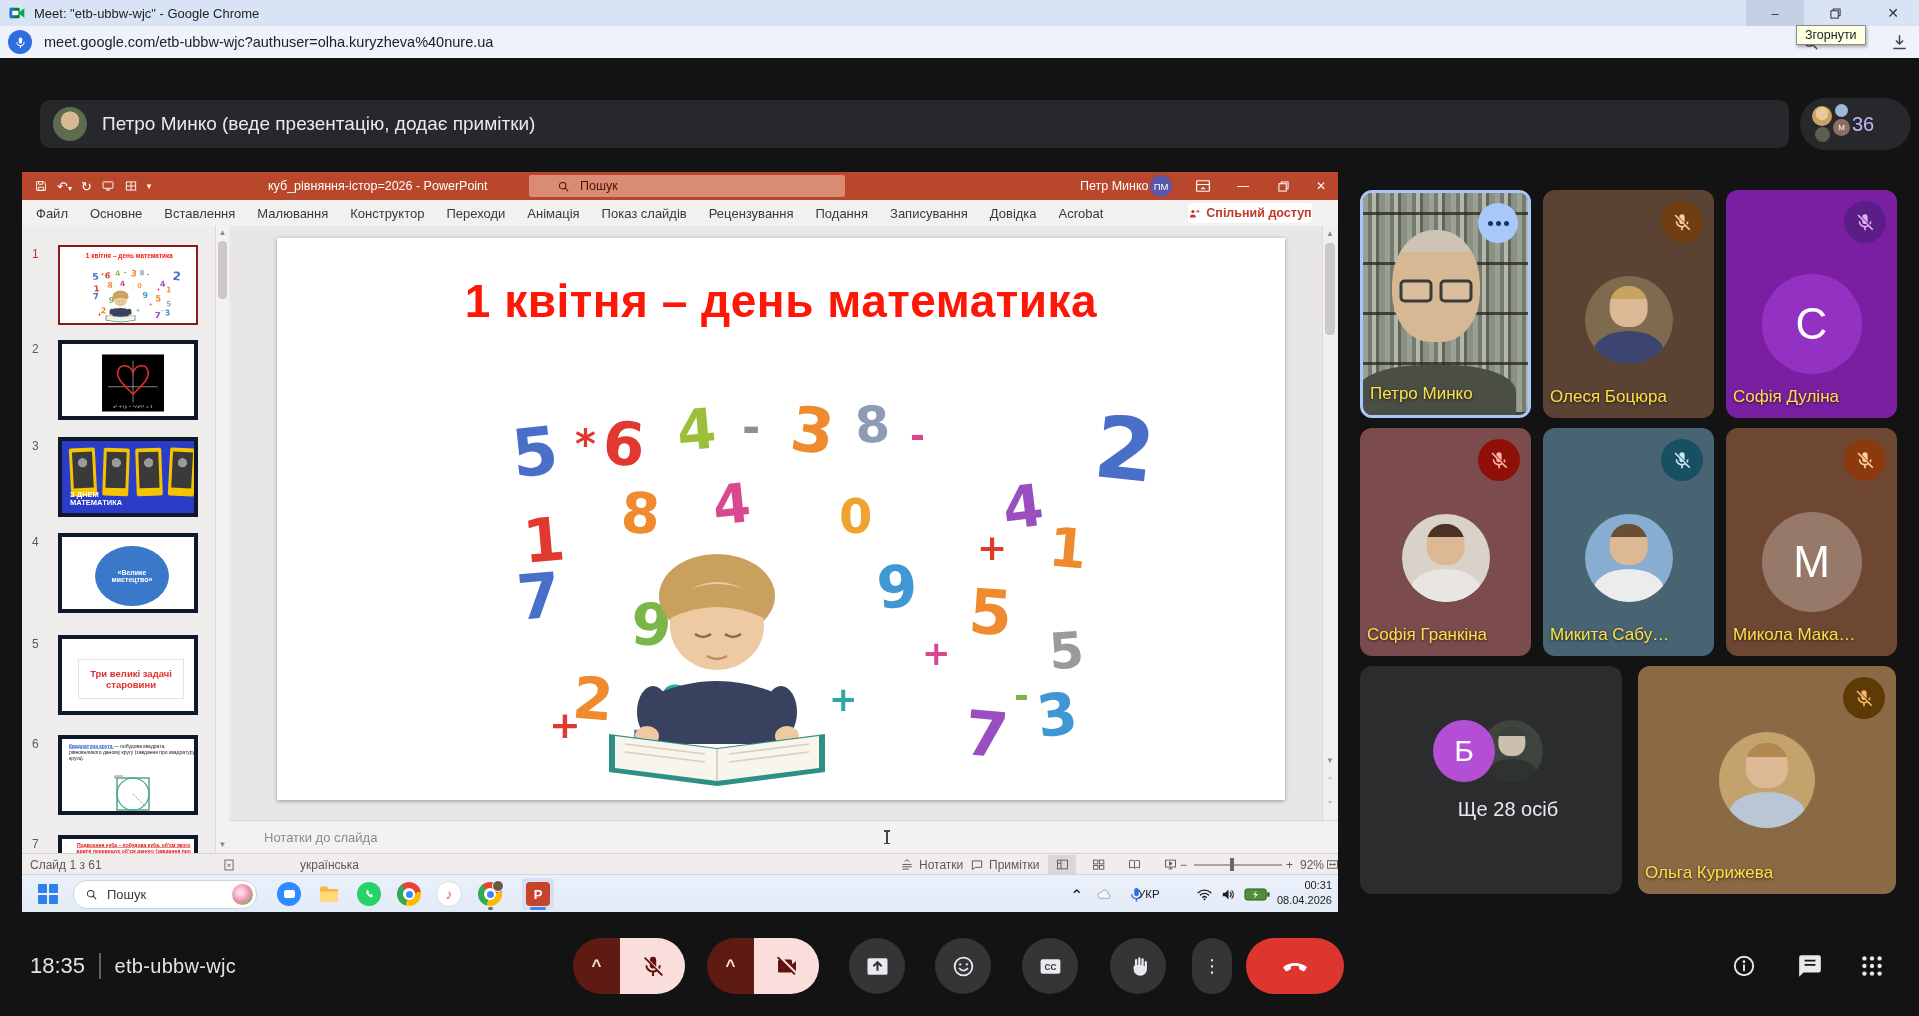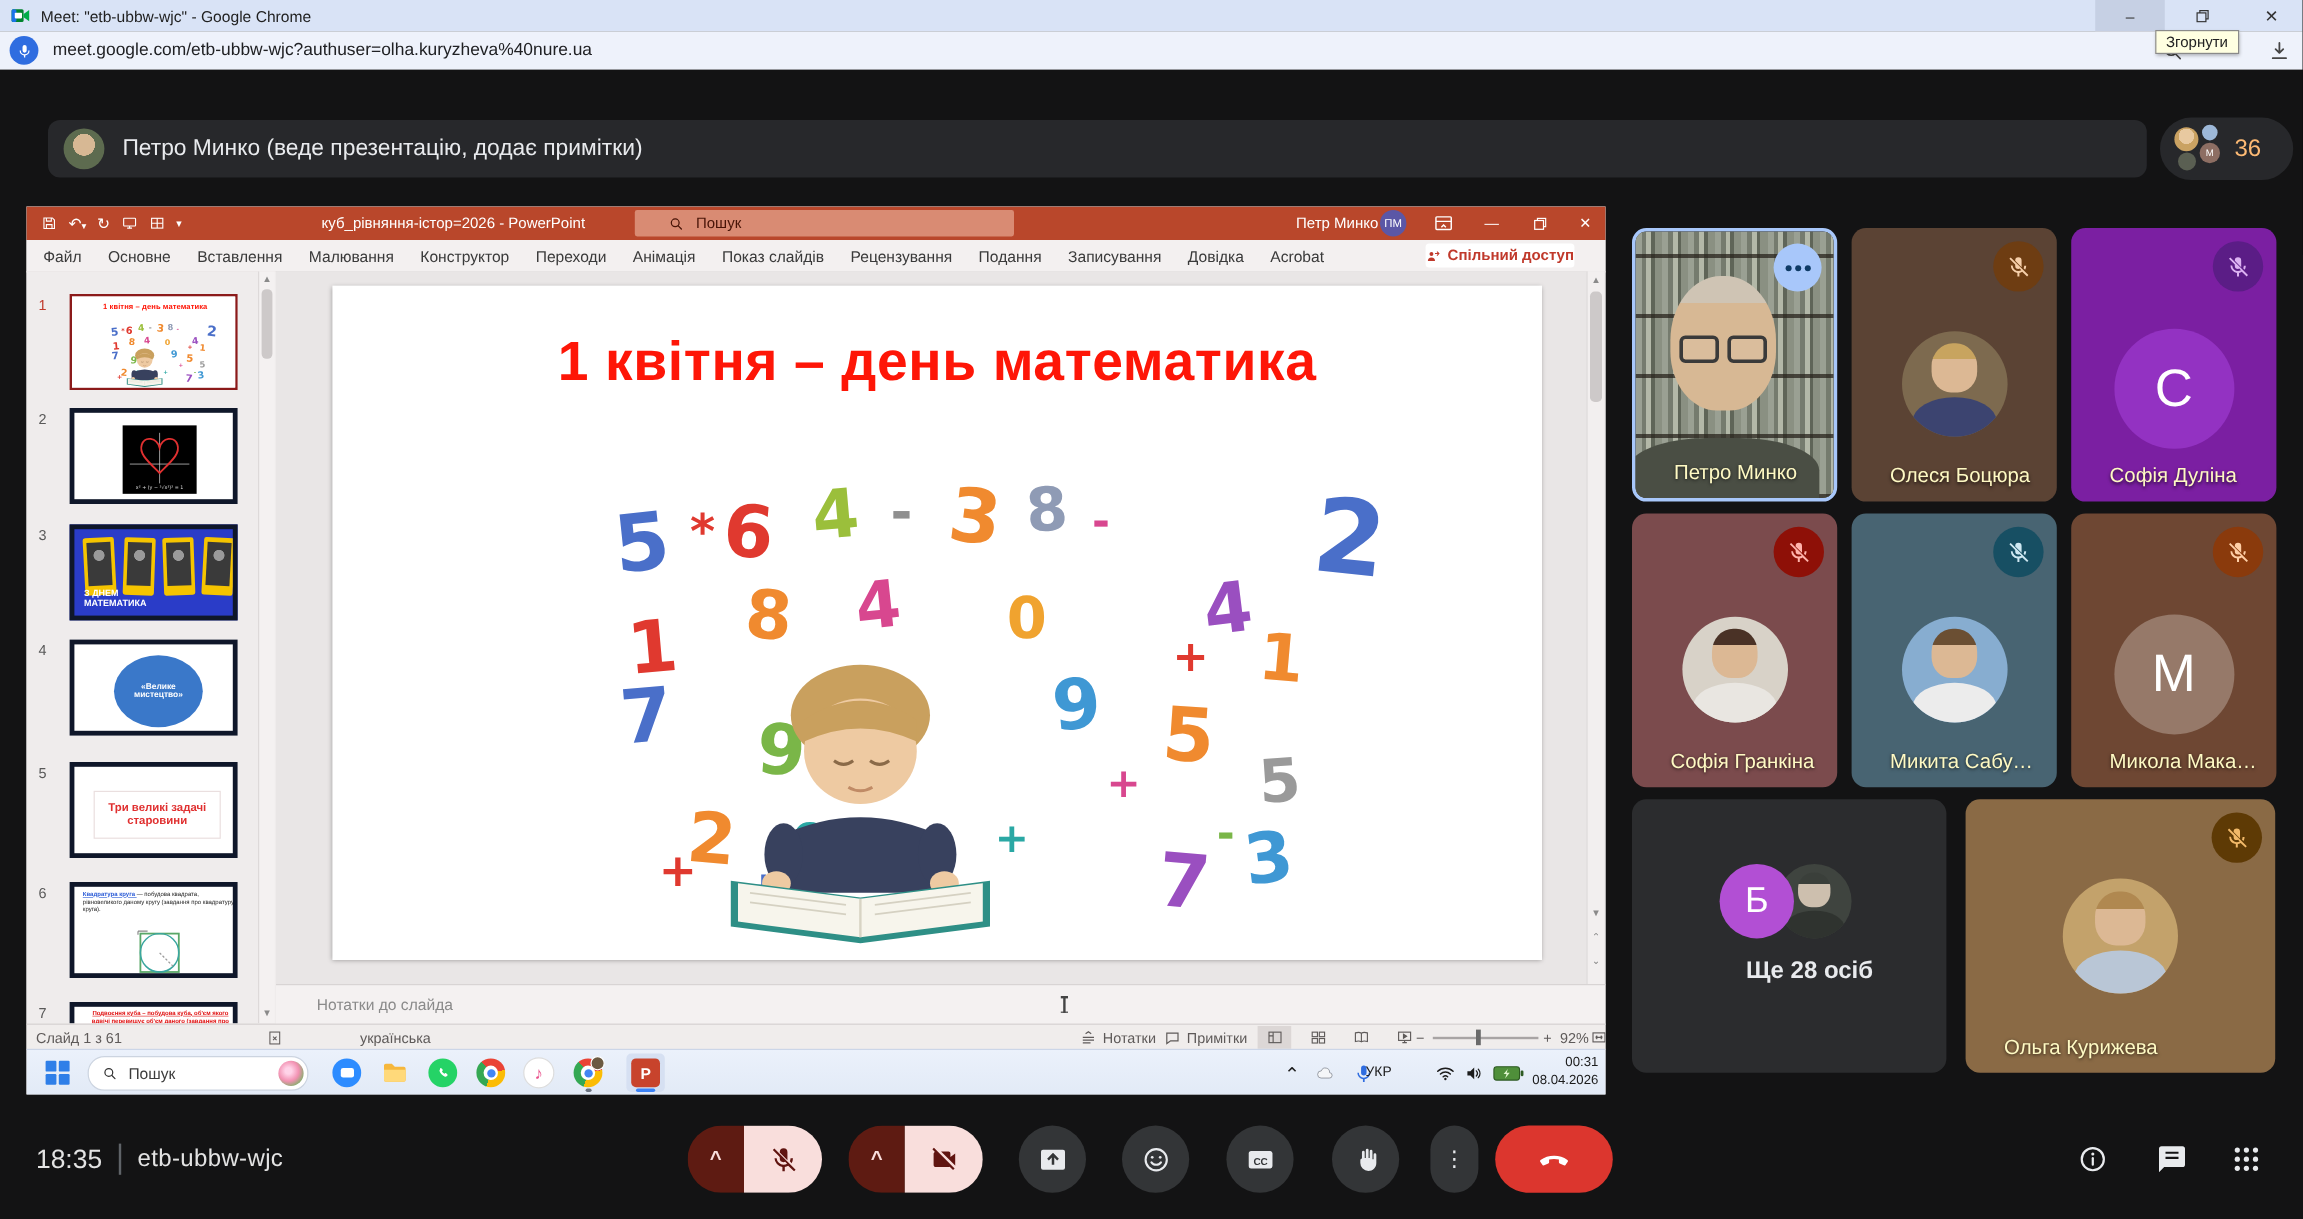--- a/index.html
+++ b/index.html
@@ -28,21 +28,21 @@
   .banner-ava{width:34px;height:34px;border-radius:50%;margin-left:13px;
       background:radial-gradient(circle at 50% 40%,#d7b894 0 34%,#5d6b4f 35%);}
   .banner-txt{font-size:19px;color:#e8eaed;margin-left:15px;}
   .count-pill{position:absolute;left:1800px;top:98px;width:111px;height:52px;border-radius:26px;background:#27282b;display:flex;align-items:center;}
   .mcl{position:relative;width:40px;height:40px;margin-left:12px;}
   .mcl i{position:absolute;border-radius:50%;display:flex;align-items:center;justify-content:center;font-style:normal;}
   .mcl .m1{left:0;top:2px;width: 20px;height:20px;background:radial-gradient(circle at 50% 38%,#e8c9a0 0 40%,#caa262 41%);}
   .mcl .m2{left:23px;top:0;width:13px;height:13px;background:#9db8d8;}
   .mcl .m3{left:21px;top:15px;width:17px;height:17px;background:#8d6e63;color:#fff;font-size:8px;}
   .mcl .m4{left:3px;top:23px;width:15px;height:15px;background:#5a5f52;}
-  .count{font-size:20px;color:#fdba74;margin-left:10px;}
+  .count{font-size:20px;color:#c4b5fd;margin-left:0;}
 
   
   .share{position:absolute;left:22px;top:172px;width:1316px;height:740px;background:#e9e6e6;overflow:hidden;}
   .p-titlebar{position:absolute;left:0;top:0;width:1316px;height:28px;background:#b9472b;}
   .qat{position:absolute;left:12px;top:0;height:28px;display:flex;align-items:center;gap:9px;color:#fff;}
   .qat .ic{width:14px;height:14px;color:#fff;}
   .qat .tg{font-size:13px;line-height:1;}
   .p-title{position:absolute;left:246px;top:0;width:200px;height:28px;line-height:28px;font-size:12.5px;color:#fff;white-space:nowrap;}
   .p-search{position:absolute;left:507px;top:3px;width:316px;height:22px;background:#d98b73;border-radius:2px;display:flex;align-items:center;color:#481407;}
   .p-search .ic{width:13px;height:13px;margin-left:28px;color:#481407;}
@@ -105,21 +105,21 @@
   .tapp .under{position:absolute;bottom:0px;left:8px;width:16px;height:3px;border-radius:2px;background:#3b82f6;}
   .tapp .dot{position:absolute;bottom:0px;left:14px;width:5px;height:3px;border-radius:2px;background:#6a7280;}
   .tray-ic{position:absolute;top:11px;width:17px;height:17px;color:#1c1c1c;}
   .tray-txt{position:absolute;top:0;height:38px;line-height:38px;font-size:11.5px;color:#1c1c1c;}
   .tclock{position:absolute;left:1246px;top:3px;width:64px;text-align:right;font-size:11px;color:#1c1c1c;line-height:15px;}
 
   
   .tiles{position:absolute;left:1360px;top:190px;width:538px;height:706px;}
   .tile{position:absolute;border-radius:12px;overflow:hidden;box-sizing:border-box;}
   .tile.sel{border:3px solid #a8c7fa;}
-  .tname{position:absolute;left:32px;bottom:11px;font-size:17px;color:#fef9c3;text-shadow:0 1px 3px rgba(0,0,0,.7);white-space:nowrap;}
+  .tname{position:absolute;left:7px;bottom:11px;font-size:17px;color:#fde047;text-shadow:0 1px 3px rgba(0,0,0,.7);white-space:nowrap;}
   .badge{position:absolute;top:11px;right:11px;width:42px;height:42px;border-radius:50%;display:flex;align-items:center;justify-content:center;}
   .badge .ic{width:20px;height:20px;}
   .tmenu{position:absolute;top:10px;right:10px;width:40px;height:40px;border-radius:50%;background:#a8c7fa;display:flex;align-items:center;justify-content:center;gap:3px;}
   .tmenu i{width:5px;height:5px;border-radius:50%;background:#0f3b66;}
   .person{position:relative;border-radius:50%;overflow:hidden;background:var(--pbg,#777);}
   .person:before{content:"";position:absolute;left:50%;top:11%;transform:translateX(-50%);width:44%;height:47%;
       border-radius:46% 46% 42% 42%;background:linear-gradient(180deg,var(--hair,#555) 0 32%,var(--skin,#dcb894) 32%);}
   .person:after{content:"";position:absolute;left:50%;bottom:-9%;transform:translateX(-50%);width:80%;height:46%;
       border-radius:50% 50% 12% 12%;background:var(--top,#888);}
   .initial-circle{position:absolute;left:50%;top:84px;transform:translateX(-50%);width:100px;height:100px;border-radius:50%;
@@ -128,21 +128,21 @@
       repeating-linear-gradient(0deg, rgba(40,35,28,.75) 0 3px, transparent 3px 50px),
       repeating-linear-gradient(90deg,#9aa093 0 5px,#757b6e 5px 9px,#b3b8a8 9px 13px,#5f6558 13px 16px,#8a9082 16px 22px);}
   .vface{position:absolute;left:44%;top:42%;transform:translate(-50%,-50%);width:88px;height:112px;border-radius:48% 48% 44% 44%;
       background:linear-gradient(180deg,#cfc4b4 0 20%,#d7b894 20%);}
   .vglass{position:absolute;left:44%;top:44%;transform:translate(-50%,-50%);display:flex;gap:7px;}
   .vglass i{width:27px;height:17px;border:3px solid #3a3a3a;border-radius:5px;background:rgba(255,255,255,.08);}
   .vshirt{position:absolute;left:44%;bottom:-14px;transform:translateX(-50%);width:160px;height:64px;border-radius:42% 42% 0 0;background:#4a4e44;}
   .mcluster{position:absolute;left:50%;top:54px;transform:translateX(-50%);width:116px;height:62px;}
   .mc1{position:absolute;left:0;top:0;width:62px;height:62px;border-radius:50%;display:flex;align-items:center;justify-content:center;color:#fff;font-size:30px;z-index:2;}
   .mc2{position:absolute;left:48px;top:0;width:62px;height:62px;}
-  .mlabel{position:absolute;left:0;right:0;top:132px;text-align:center;font-size:20px;color:#e8eaed;font-weight:700;margin-left:34px;}
+  .mlabel{position:absolute;left:0;right:0;top:132px;text-align:center;font-size:20px;color:#e8eaed;font-weight:400;margin-left:34px;}
 
   
   .bb-left{position:absolute;left:30px;top:944px;height:44px;display:flex;align-items:center;gap:14px;}
   .bb-clock{font-size:22px;color:#e3e3e3;}
   .bb-div{width:1.5px;height:26px;background:#5f6368;}
   .bb-code{font-size:20px;color:#e3e3e3;letter-spacing:.3px;}
   .pillgrp{position:absolute;top:938px;height:56px;width:112px;border-radius:28px;overflow:hidden;display:flex;}
   .pill-chev{width:47px;height:56px;background:#5e1b12;color:#f9dedc;display:flex;align-items:center;justify-content:center;font-size:17px;font-weight:bold;}
   .pill-main{width:65px;height:56px;background:#f9dedc;display:flex;align-items:center;justify-content:center;color:#601410;}
   .pill-main .ic{width:24px;height:24px;}

